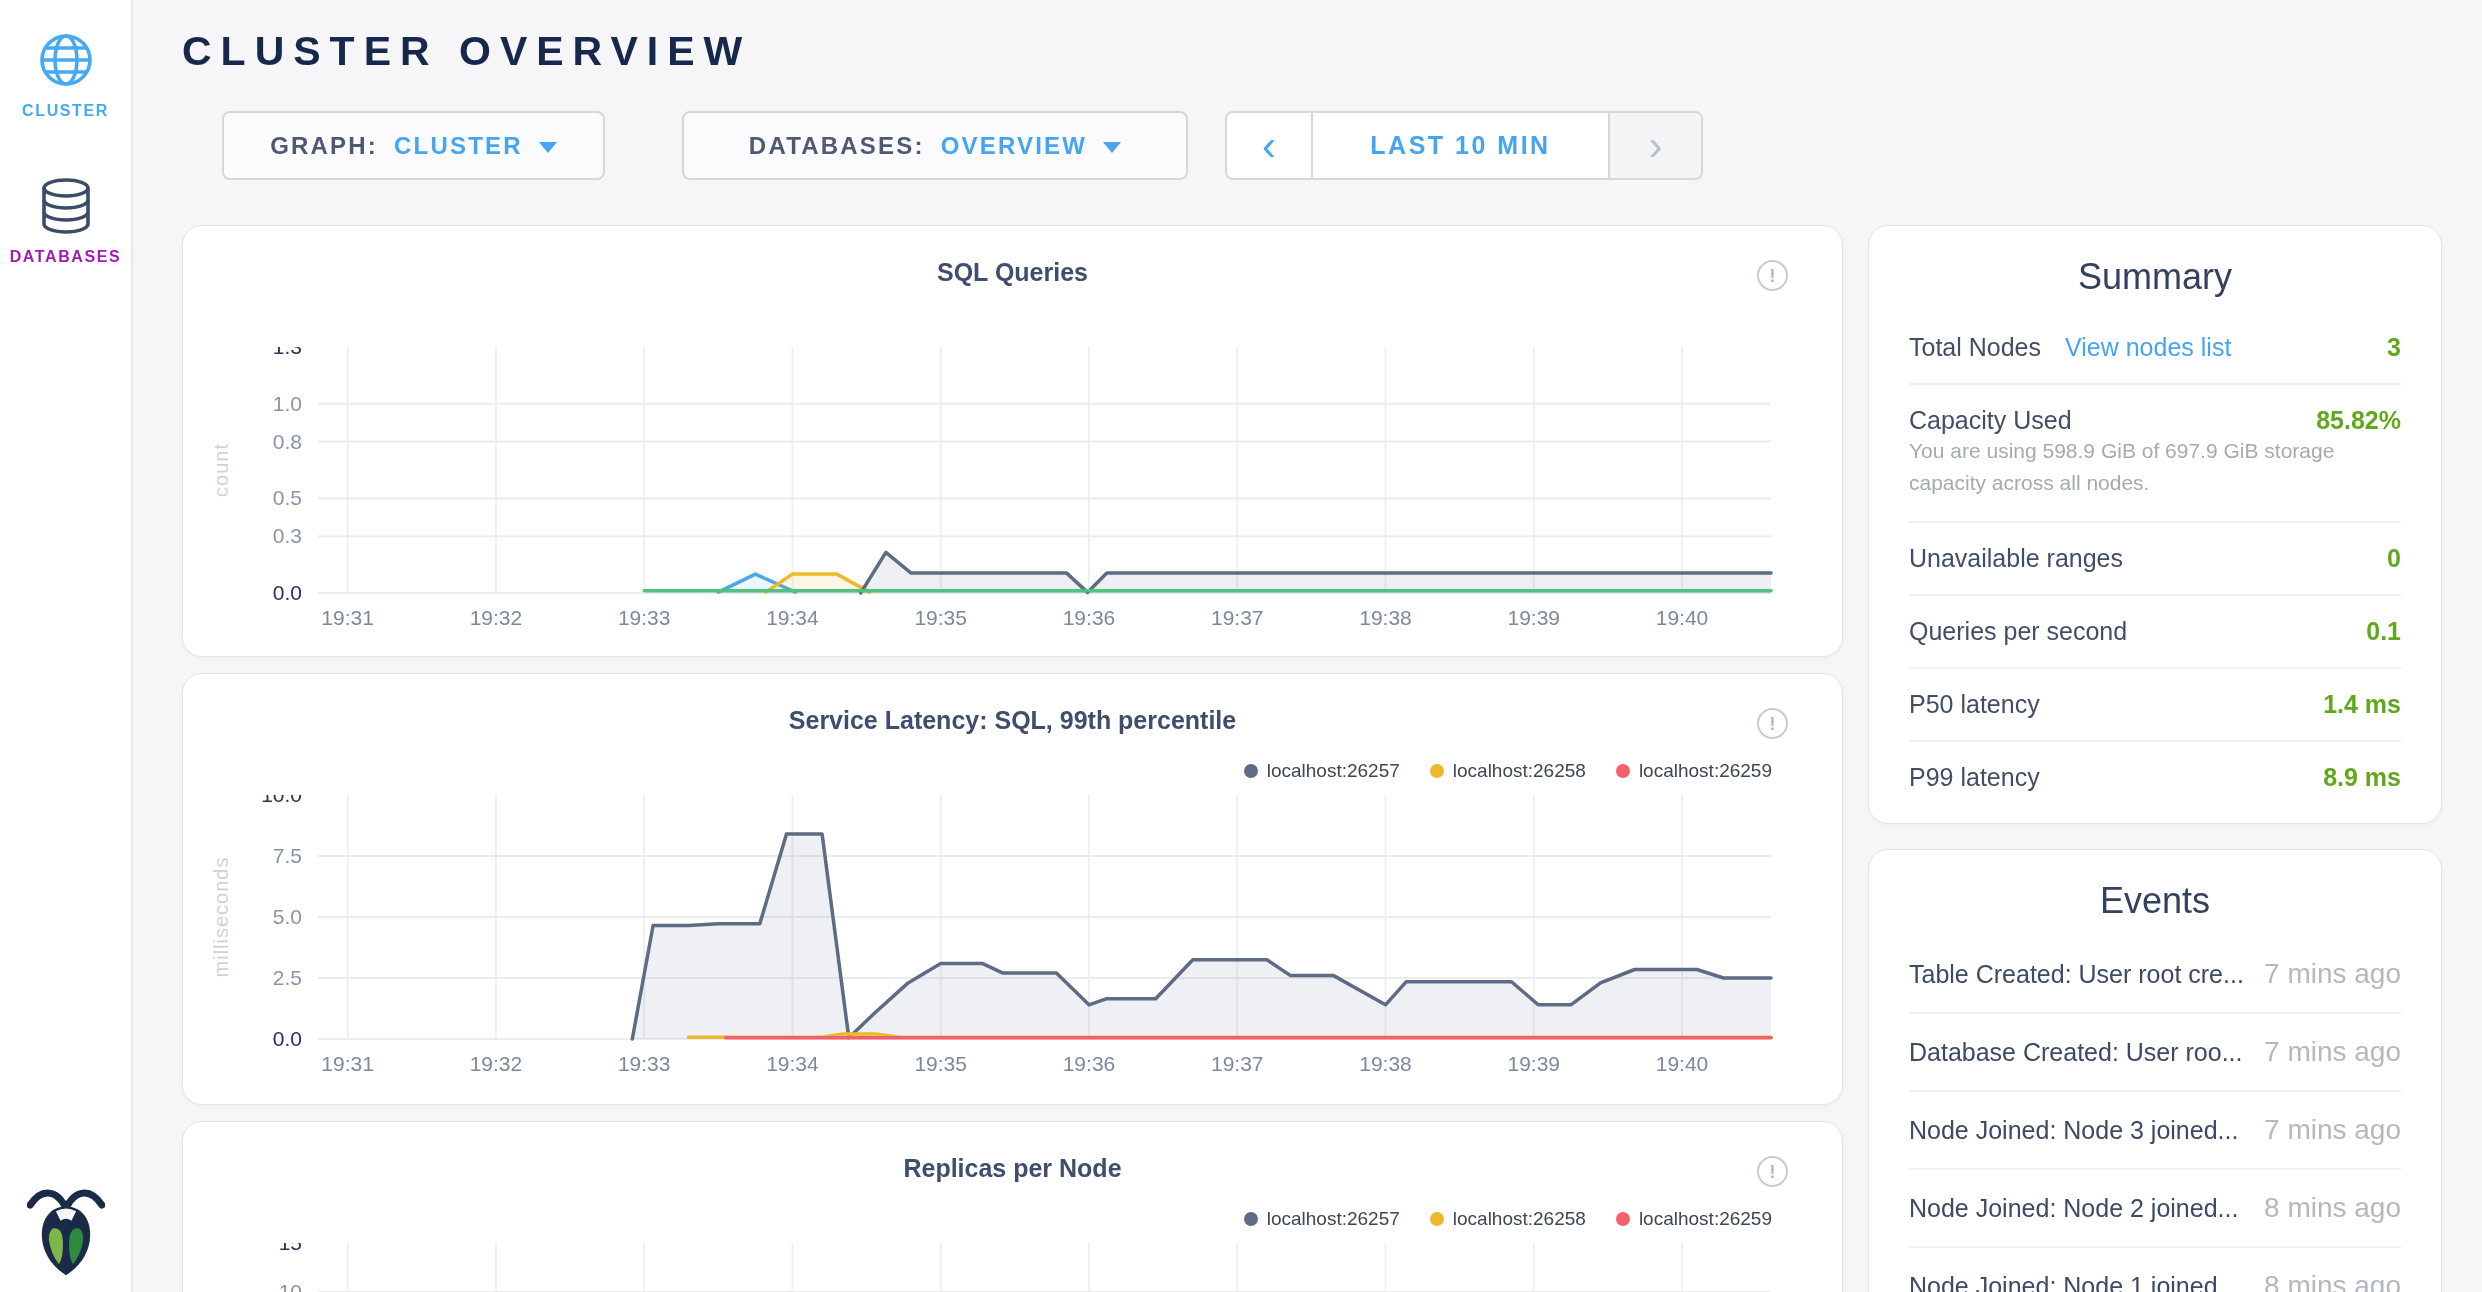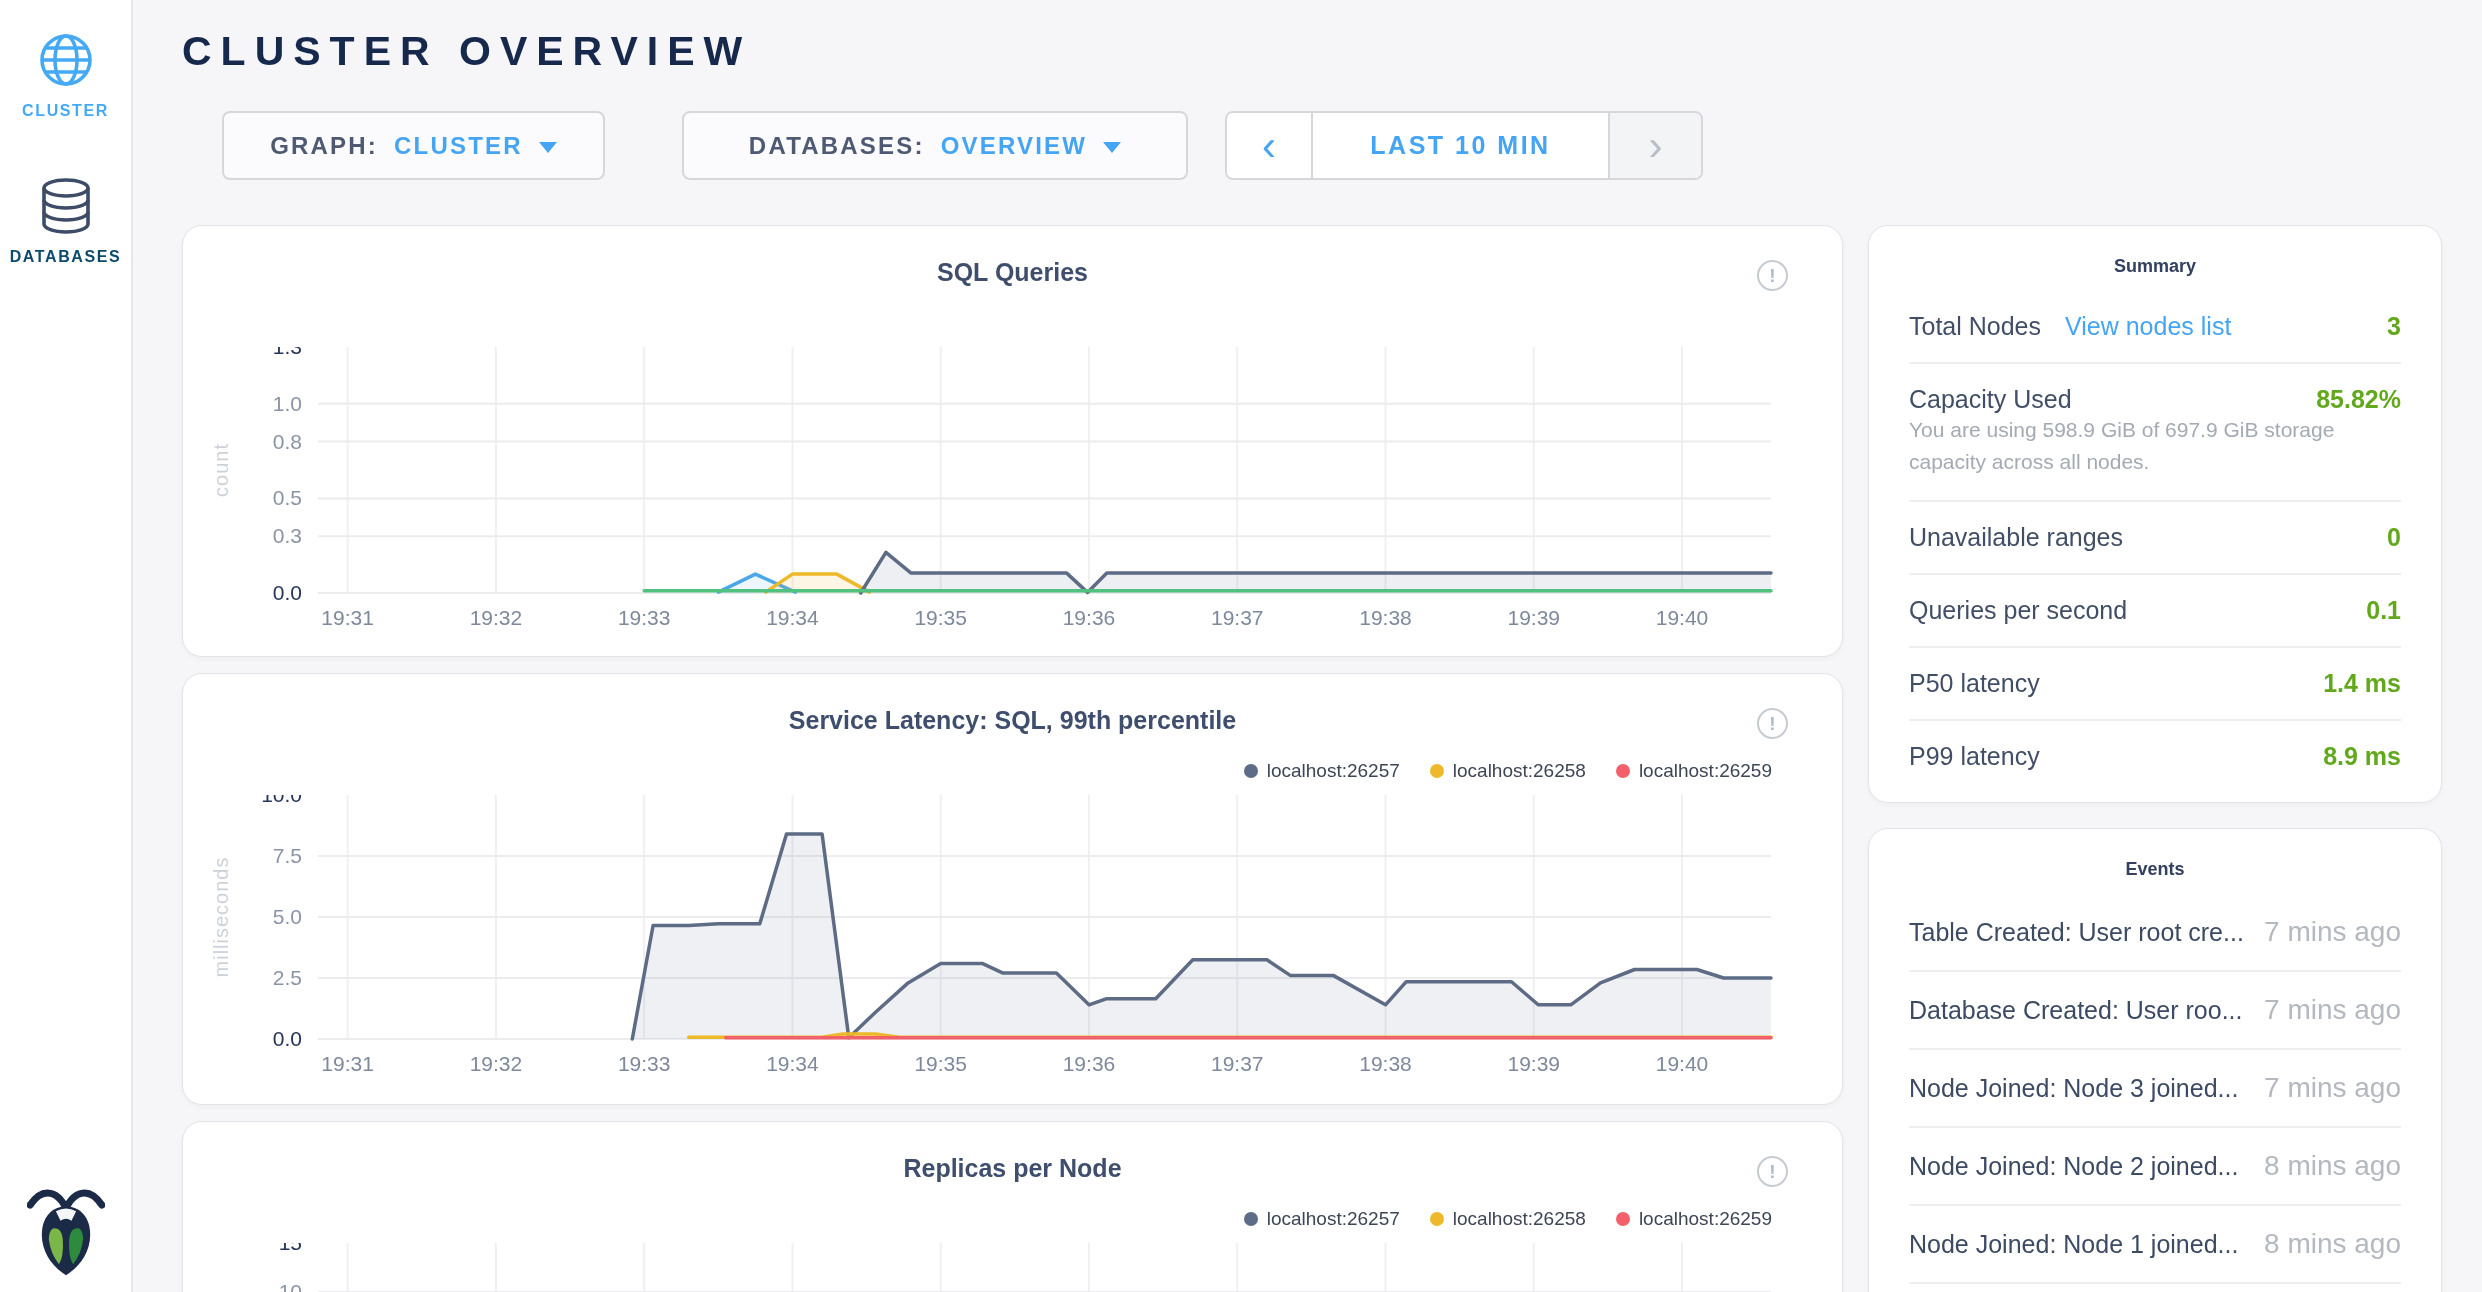--- a/index.html
+++ b/index.html
@@ -8,21 +8,21 @@
     width:2482px; height:1292px; overflow:hidden; position:relative;
     background:#f6f6f8; font-family:"Liberation Sans", sans-serif; color:#3e4a63;
     -webkit-font-smoothing:antialiased;
   }
   
   .sidebar { position:absolute; left:0; top:0; width:133px; height:100%;
     background:#ffffff; border-right:2px solid #e7e7ea; z-index:5; }
   .nav-item { display:flex; flex-direction:column; align-items:center; gap:12px;
     padding-top:30px; text-decoration:none; cursor:pointer; }
   .nav-item + .nav-item { padding-top:56px; }
-  .nav-item .nav-label { font-size:16px; font-weight:bold; letter-spacing:1.6px; color:#0c4a6e; }
+  .nav-item .nav-label { font-size:16px; font-weight:bold; letter-spacing:1.6px; color:#a21caf; }
   .nav-item.active .nav-label { color:#45a9f5; }
   .roach { position:absolute; bottom:8px; left:50%; transform:translateX(-50%); }
   
   .main { position:absolute; left:133px; top:0; right:0; bottom:0; padding:28px 40px 0 49px; }
   h1.page-title { margin:0; font-size:41px; font-weight:bold; letter-spacing:9px; color:#16294c; }
   .controls { display:flex; gap:37px; margin-top:36px; }
   .dropdown { height:69px; border:2px solid #d6d7db; border-radius:8px; background:#fbfbfd;
     display:flex; align-items:center; justify-content:center; gap:16px;
     font-family:inherit; font-size:24px; letter-spacing:2.2px; cursor:pointer; padding:0;margin-left:40px; }
   .dropdown.graph { width:383px; } .dropdown.dashboard { width:506px; }
@@ -48,21 +48,21 @@
   .chart-card.cut { height:600px; }
   .chart-title { margin:0; text-align:center; padding-top:32px; font-size:25px; font-weight:bold; color:#3f4e6c; }
   .info-icon { position:absolute; top:34px; right:54px; width:31px; height:31px;
     border:2px solid #c6cad1; border-radius:50%; color:#b4bac3; font-size:19px; font-weight:bold;
     display:flex; align-items:center; justify-content:center; cursor:pointer; background:#fff; }
   .legend { position:absolute; top:86px; right:70px; display:flex; gap:30px; }
   .lg-item { display:flex; align-items:center; gap:9px; font-size:19px; color:#3d4655; cursor:pointer; }
   .lg-dot { width:14px; height:14px; border-radius:50%; display:inline-block; }
   .chart-body { position:absolute; top:121px; left:1px; right:1px; }
   
-  .panel-title { margin:0; text-align:center; font-size:18px; font-weight:bold; color:#33415e; padding:30px 0 14px; }
+  .panel-title { margin:0; text-align:center; font-size:36px; font-weight:normal; color:#33415e; padding:30px 0 14px; }
   .summary-card { padding-bottom:10px; }
   .srow { margin:0 40px; padding:21px 0; border-bottom:2px solid #efeff2; }
   .srow:last-child { border-bottom:none; }
   .srow-main { display:flex; align-items:center; font-size:25px; }
   .srow-label { color:#414e66; }
   .srow-link { color:#45a4f3; margin-left:24px; cursor:pointer; text-decoration:none; }
   .srow-value { margin-left:auto; color:#62a81c; font-weight:bold; }
   .srow-sub { margin:0 0 2px; font-size:21px; color:#a4aab3; line-height:1.5; max-width:450px; }
   .events-card { height:640px; }
   .erow { margin:0 40px; padding:22px 0; display:flex; align-items:center; border-bottom:2px solid #efeff2; }

